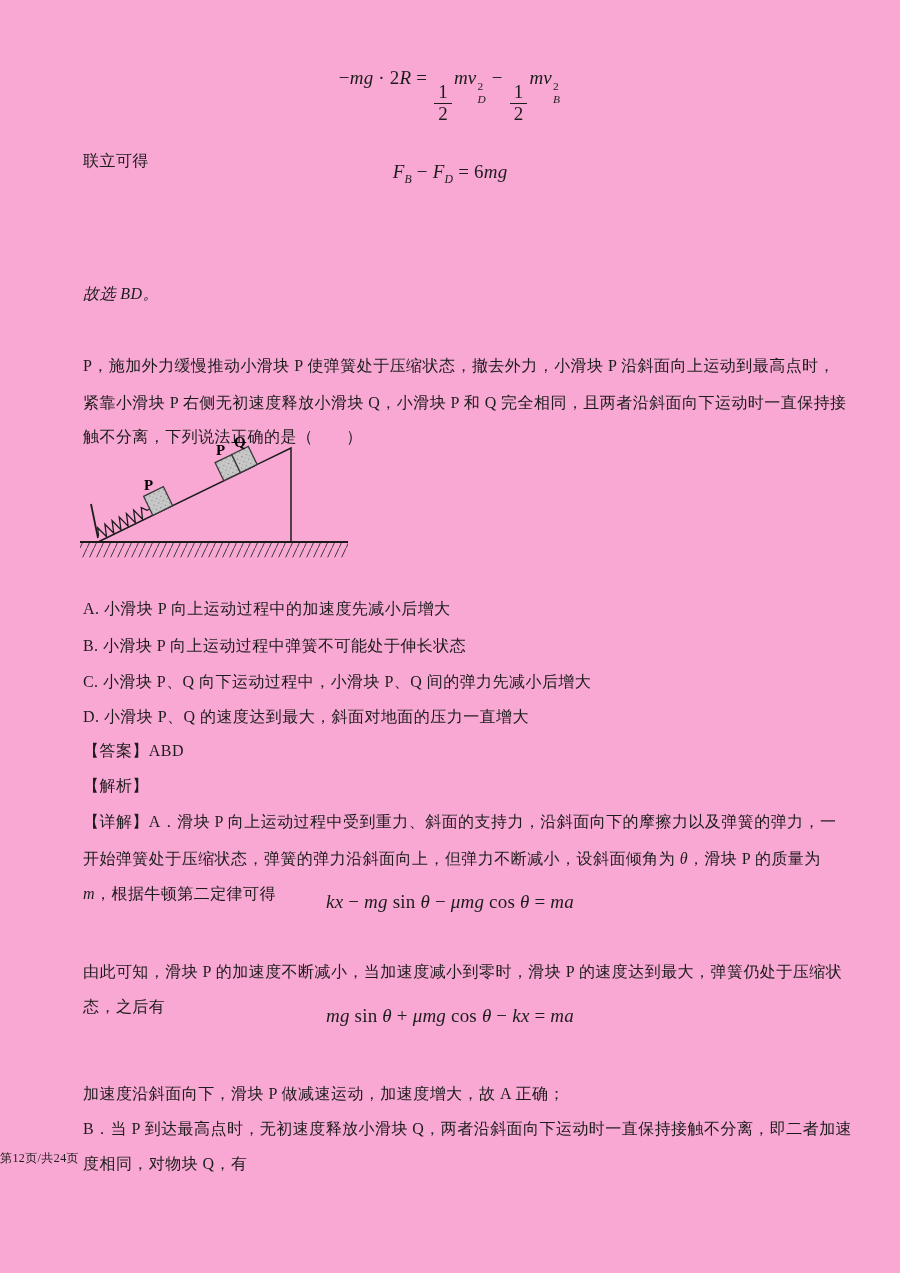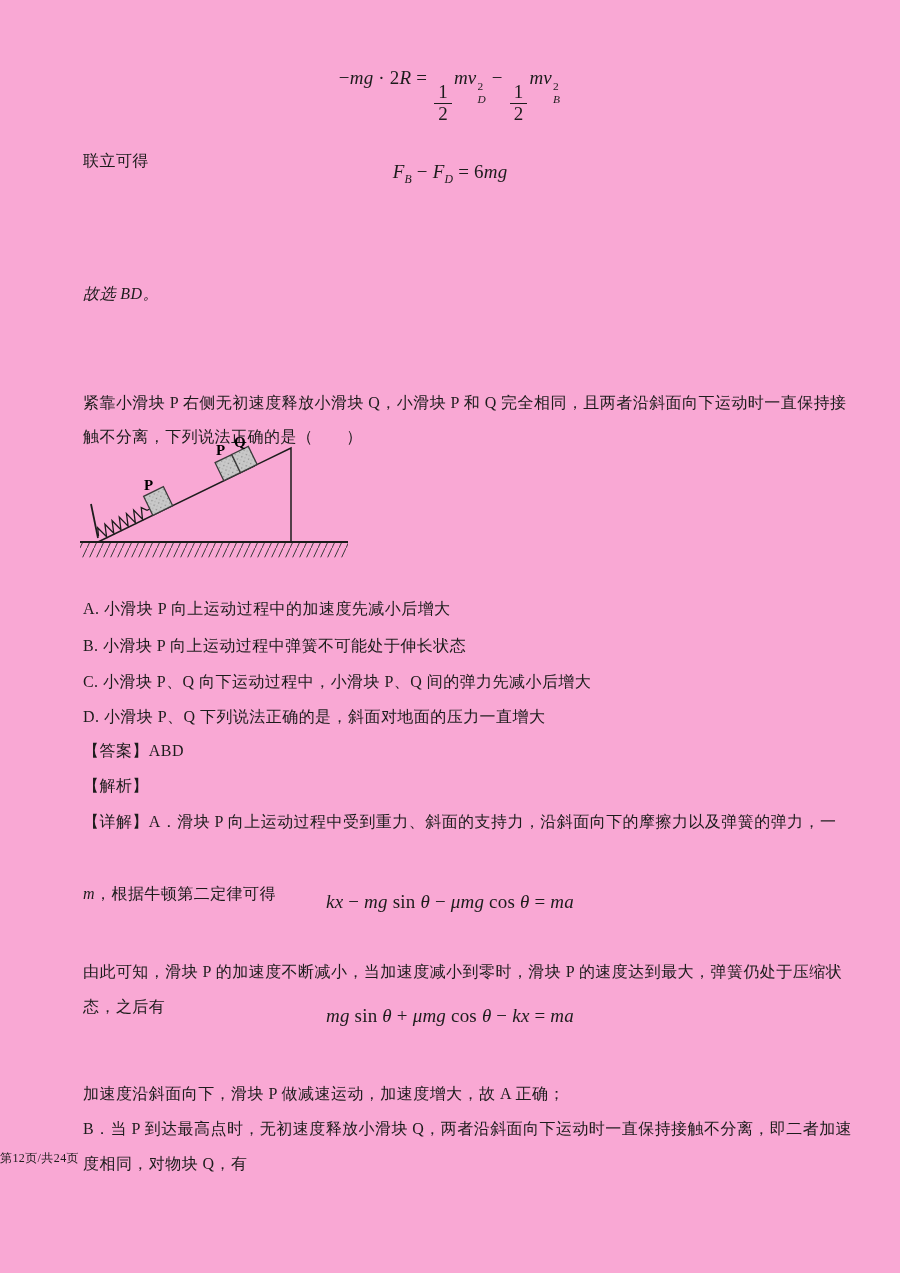--- a/index.html
+++ b/index.html
@@ -65,20 +65,21 @@
         <span class="num">1</span>
         <span class="den">2</span>
       </span><i>mv</i><span class="supsub">
         <span class="ssup">2</span>
         <span class="ssub">B</span>
       </span></div>
   <div class="ln" style="top:112px;">联立可得</div>
   <div class="eq" style="top:158px;"><i>F</i><sub>B</sub><span> − </span><i>F</i><sub>D</sub><span> = 6</span><i>mg</i></div>
   <div class="ln" style="top:245px;font-style:italic;">故选 BD。</div>
 
+  <div class="ln" style="top:317px;">P，施加外力缓慢推动小滑块 P 使弹簧处于压缩状态，撤去外力，小滑块 P 沿斜面向上运动到最高点时，</div>
   <div class="ln" style="top:354px;">紧靠小滑块 P 右侧无初速度释放小滑块 Q，小滑块 P 和 Q 完全相同，且两者沿斜面向下运动时一直保持接</div>
   <div class="ln" style="top:388px;">触不分离，下列说法正确的是（　　）</div>
 
   <svg class="diagram" style="left:80px; top:428px;" width="270" height="132" viewBox="0 0 270 132">
     <defs>
       <pattern id="dots" width="5" height="5" patternUnits="userSpaceOnUse">
         <rect width="5" height="5" fill="#c9c9c9"></rect>
         <circle cx="1.6" cy="1.6" r="0.75" fill="#8a8a8a"></circle>
         <circle cx="4.0" cy="3.8" r="0.6" fill="#9a9a9a"></circle>
       </pattern>
@@ -102,26 +103,27 @@
     </g>
 
     <text x="64" y="62">P</text>
     <text x="136" y="27">P</text>
     <text x="154" y="19">Q</text>
   </svg>
 
   <div class="ln" style="top:560px;">A. 小滑块 P 向上运动过程中的加速度先减小后增大</div>
   <div class="ln" style="top:597px;">B. 小滑块 P 向上运动过程中弹簧不可能处于伸长状态</div>
   <div class="ln" style="top:633px;">C. 小滑块 P、Q 向下运动过程中，小滑块 P、Q 间的弹力先减小后增大</div>
-  <div class="ln" style="top:668px;">D. 小滑块 P、Q 下列说法正确的是，斜面对地面的压力一直增大</div>
+  <div class="ln" style="top:668px;">D. 小滑块 P、Q 的速度达到最大，斜面对地面的压力一直增大</div>
 
   <div class="ln" style="top:702px;">【答案】ABD</div>
   <div class="ln" style="top:737px;">【解析】</div>
 
   <div class="ln" style="top:773px;">【详解】A．滑块 P 向上运动过程中受到重力、斜面的支持力，沿斜面向下的摩擦力以及弹簧的弹力，一</div>
+  <div class="ln" style="top:810px;"><span>开始弹簧处于压缩状态，弹簧的弹力沿斜面向上，但弹力不断减小，设斜面倾角为 </span><i>θ</i><span>，滑块 P 的质量为</span></div>
   <div class="ln" style="top:845px;"><i>m</i><span>，根据牛顿第二定律可得</span></div>
 
   <div class="eq" style="top:888px;"><i>kx</i><span> − </span><i>mg</i><span> sin </span><i>θ</i><span> − </span><i>μmg</i><span> cos </span><i>θ</i><span> = </span><i>ma</i></div>
 
   <div class="ln" style="top:923px;">由此可知，滑块 P 的加速度不断减小，当加速度减小到零时，滑块 P 的速度达到最大，弹簧仍处于压缩状</div>
   <div class="ln" style="top:958px;">态，之后有</div>
 
   <div class="eq" style="top:1002px;"><i>mg</i><span> sin </span><i>θ</i><span> + </span><i>μmg</i><span> cos </span><i>θ</i><span> − </span><i>kx</i><span> = </span><i>ma</i></div>
 
   <div class="ln" style="top:1045px;">加速度沿斜面向下，滑块 P 做减速运动，加速度增大，故 A 正确；</div>

